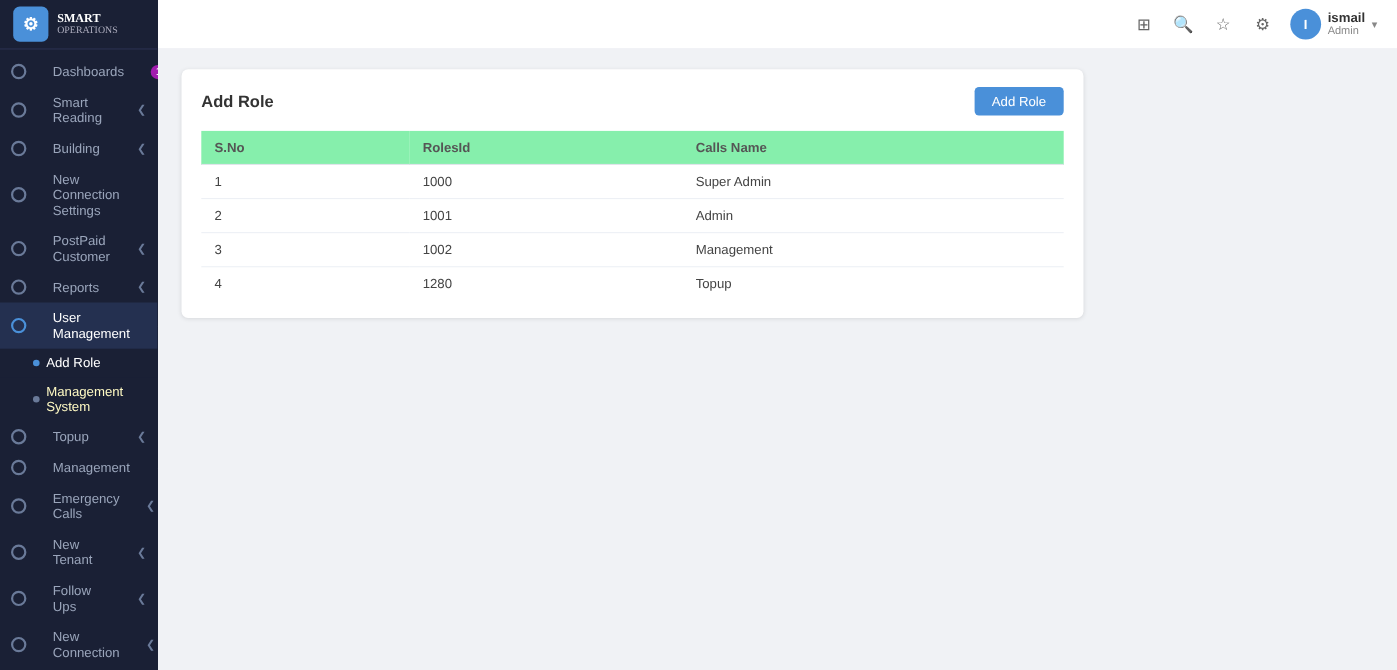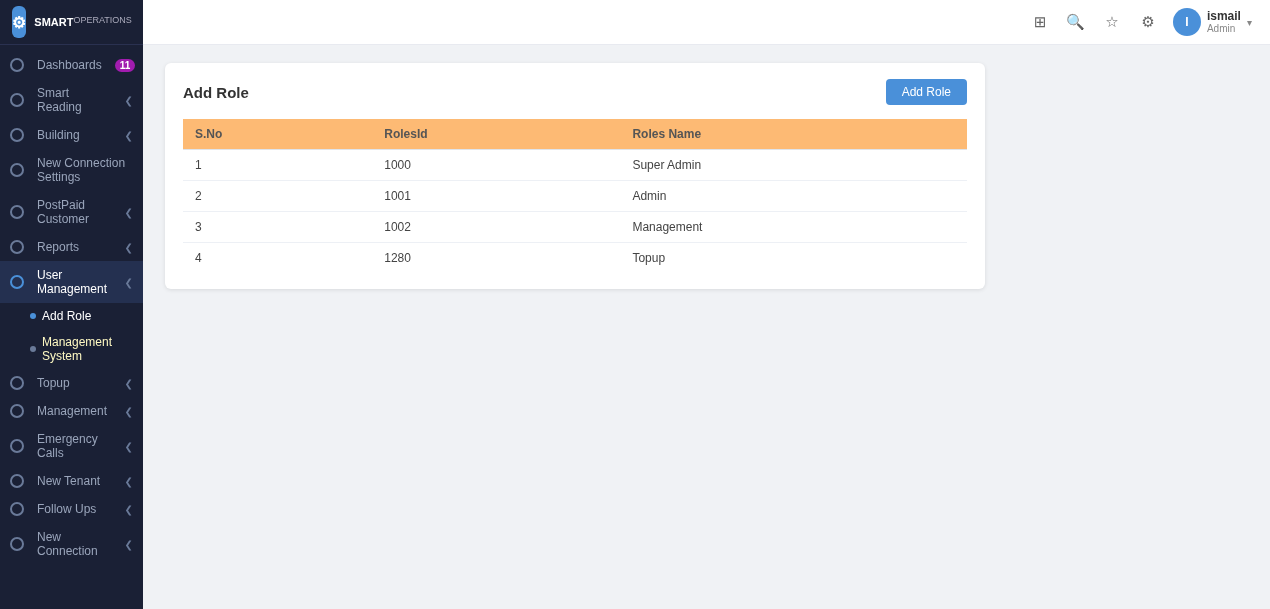--- a/index.html
+++ b/index.html
@@ -31,34 +31,36 @@
       border-radius: 6px;
       display: flex;
       align-items: center;
       justify-content: center;
       color: white;
       font-size: 16px;
       font-weight: bold;
     }
     .logo-text {
       display: flex;
+      flex-direction: column;
       line-height: 1.1;
+      font-family: Liberation Serif, serif;
     }
     .logo-text .t1 { color: #fff; font-size: 11px; font-weight: bold; }
     .logo-text .t2 { color: #aab; font-size: 9px; }
 
     .sidebar-nav { flex: 1; padding: 6px 0; }
     .nav-item {
       display: flex;
       align-items: center;
       padding: 7px 10px;
       cursor: pointer;
       color: #9aa5bb;
       font-size: 12px;
-      gap: 13px;
+      gap: 24px;
       position: relative;
     }
     .nav-item.active { background: #243050; color: #fff; }
     .nav-item .circle-icon {
       width: 14px; height: 14px;
       border: 2px solid #6a7a99;
       border-radius: 50%;
       flex-shrink: 0;
     }
     .nav-item.active .circle-icon { border-color: #4a90d9; }
@@ -170,21 +172,21 @@
       cursor: pointer;
     }
 
     
     table {
       width: 100%;
       border-collapse: collapse;
       font-size: 12px;
     }
     thead tr {
-      background: #fdba74;
+      background: #86efac;
     }
     thead th {
       text-align: left;
       padding: 8px 12px;
       color: #555;
       font-weight: 600;
       border-bottom: 1px solid #e0e4ea;
     }
     tbody tr {
       border-bottom: 1px solid #edf0f5;
@@ -320,21 +322,21 @@
       <div class="card-header">
         <span class="card-title">Add Role</span>
         <button class="btn-add-role">Add Role</button>
       </div>
 
       <table>
         <thead>
           <tr>
             <th>S.No</th>
             <th>RolesId</th>
-            <th>Roles Name</th>
+            <th>Calls Name</th>
           </tr>
         </thead>
         <tbody id="table-body">
         <tr>
       <td>1</td>
       <td>1000</td>
       <td>Super Admin</td>
     </tr>
             <tr>
       <td>2</td>

